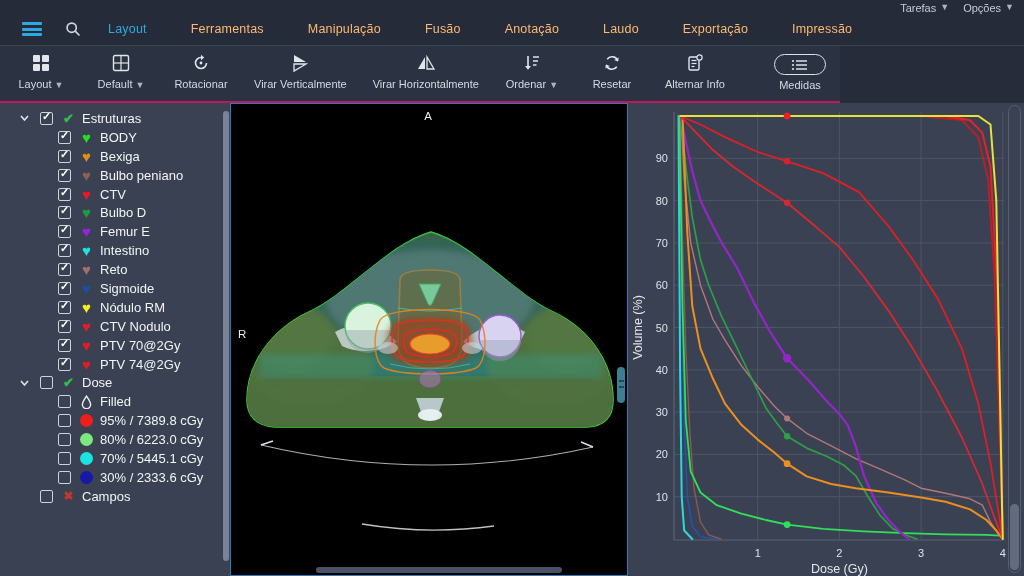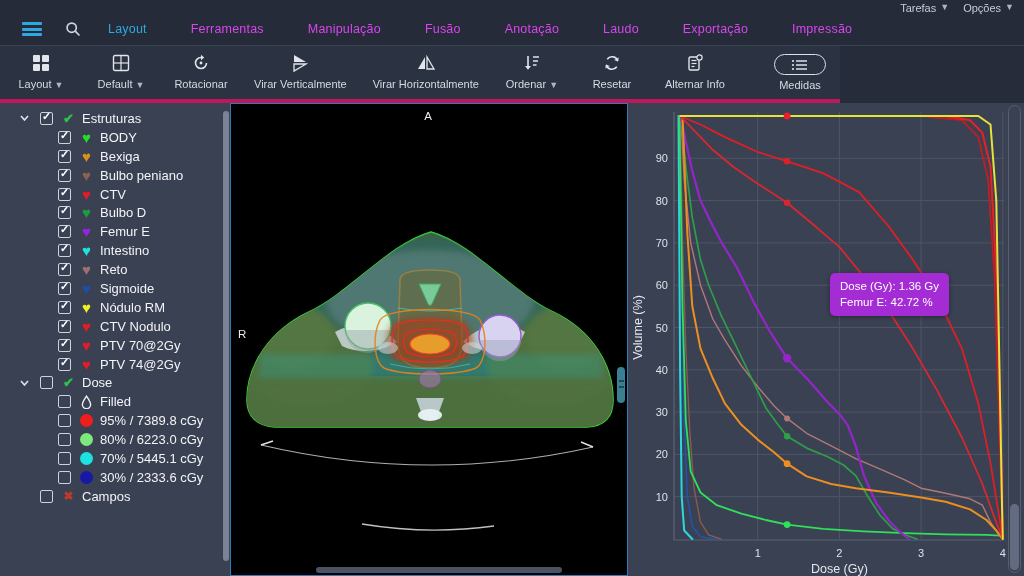--- a/index.html
+++ b/index.html
@@ -9,29 +9,29 @@
 
   
   .menubar { position:absolute; left:0; top:0; width:1024px; height:46px; background:#252b38;
     border-bottom:1px solid #3a4352; }
   .mb-row { position:absolute; left:0; top:12px; height:34px; display:flex; align-items:center; }
   .hamburger { width:20px; height:14px; display:flex; flex-direction:column; justify-content:space-between;
     margin-left:22px; cursor:pointer; }
   .hamburger span { display:block; height:3px; border-radius:1px; background:#2fa8e0; }
   .searchbtn { margin-left:20px; width:22px; height:22px; display:flex; align-items:center; justify-content:center; }
   .menu-items { display:flex; align-items:center; margin-left:24px; gap:44px; }
-  .menu-item { font-size:12.5px; color:#d946ef; cursor:pointer; letter-spacing:.2px; }
+  .menu-item { font-size:12.5px; color:#fdba74; cursor:pointer; letter-spacing:.2px; }
   .menu-item.active { color:#2fa8e0; }
   .mb-topright { position:absolute; right:10px; top:2px; display:flex; gap:14px; }
   .tr-item { font-size:11px; color:#c7ccd6; display:flex; align-items:flex-start; gap:4px; cursor:pointer; }
   .caret { font-size:9px; color:#aeb4c0; }
 
   
   .toolbar { position:absolute; left:0; top:46px; width:840px; height:57px; background:#2b3241;
-    border-bottom:4px solid #be185d; }
+    border-bottom:2px solid #be185d; }
   .tb-items { position:absolute; left:14px; top:7px; display:flex; gap:26px; }
   .tb-item { display:flex; flex-direction:column; align-items:center; gap:5px; min-width:54px; cursor:pointer; }
   .tb-icon { height:20px; display:flex; align-items:center; justify-content:center; }
   .tb-label { font-size:11px; color:#d6dae2; white-space:nowrap; }
   .medidas-wrap { position:absolute; right:14px; top:8px; display:flex; flex-direction:column; align-items:center; gap:4px; }
   .pill { width:52px; height:21px; border:1.5px solid #dde1e8; border-radius:11px;
     display:flex; align-items:center; justify-content:center; cursor:pointer; }
 
   
   .main { position:absolute; left:0; top:103px; width:1024px; height:473px; }
@@ -519,23 +519,19 @@
           <circle cx="159.1" cy="58.3" r="3.2" fill="#e01e26"></circle>
           <circle cx="159.1" cy="99.7" r="3.2" fill="#d92730"></circle>
           <circle cx="159.1" cy="255.3" r="4.2" fill="#9426c9"></circle>
           <circle cx="159.1" cy="315.4" r="3" fill="#b27878"></circle>
           <circle cx="159.1" cy="333.2" r="3.2" fill="#2f9e48"></circle>
           <circle cx="159.1" cy="360.7" r="3.4" fill="#ec8f1f"></circle>
           <circle cx="159.1" cy="421.6" r="3.4" fill="#2fe05a"></circle>
           <text class="axlabel" x="211.4" y="470">Dose (Gy)</text>
           <text class="axlabel" transform="translate(14,224.49999999999997) rotate(-90)">Volume (%)</text>
         </svg>
-      <div class="dvh-tooltip">
-        <div>Dose (Gy): 1.36 Gy</div>
-        <div>Femur E: 42.72 %</div>
-      </div>
       <div class="ch-vscroll">
           <div class="handle"></div>
         </div>
     </section>
 
   </div>
 </div>
 
 </body></html>

